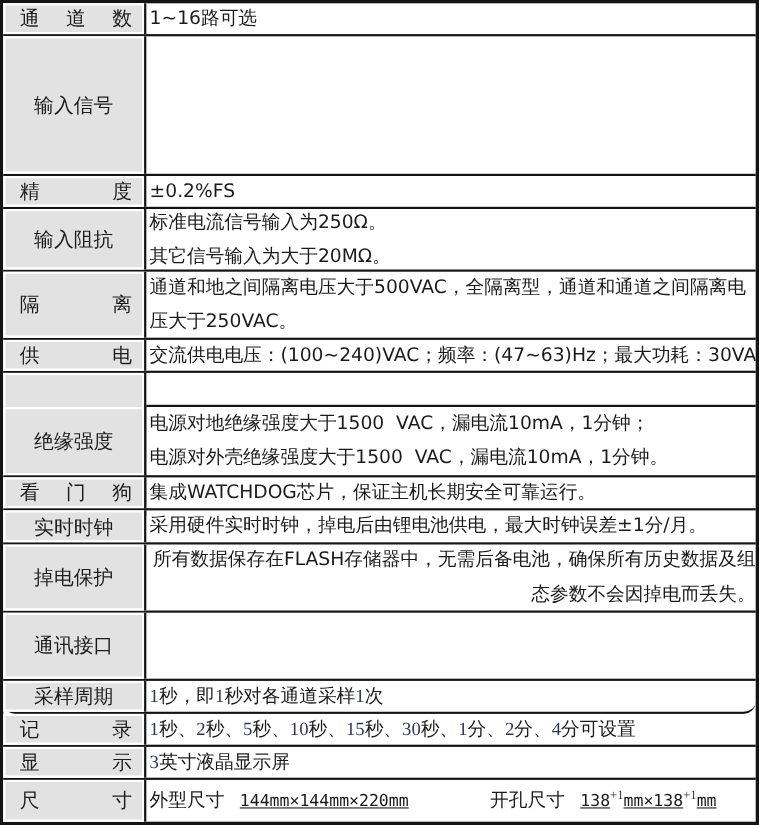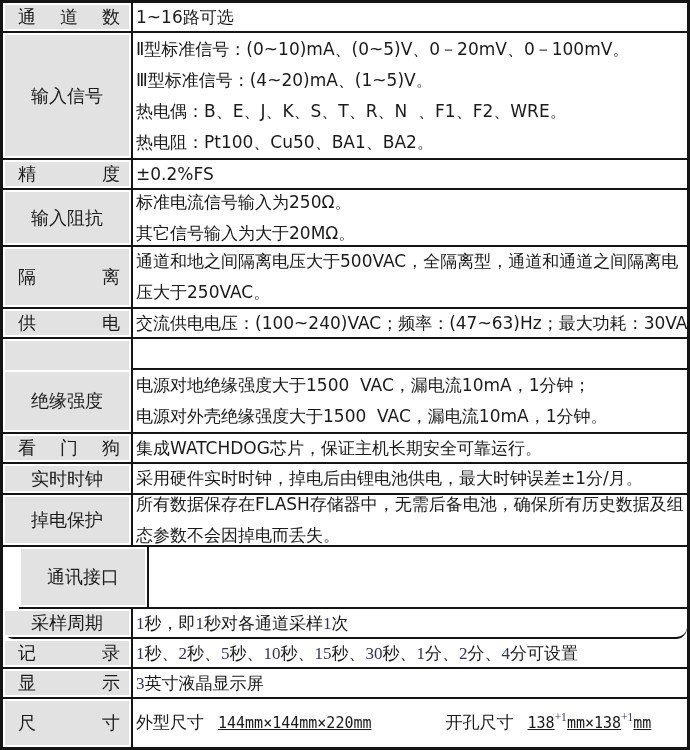--- a/index.html
+++ b/index.html
@@ -70,26 +70,20 @@
         <span>通</span>
         <span>道</span>
         <span>数</span>
       </div>
       <div class="value-cell">
         <div class="value-line"><span>1~16路可选</span></div>
       </div>
     </div>
     <div class="row" style="height: 127px;">
       <div class="label-cell">输入信号</div>
-      <div class="value-cell">
-        <div class="value-line"><span>Ⅱ型标准信号：(0~10)mA、(0~5)V、0－20mV、0－100mV。</span></div>
-        <div class="value-line"><span>Ⅲ型标准信号：(4~20)mA、(1~5)V。</span></div>
-        <div class="value-line"><span>热电偶：B、E、J、K、S、T、R、N&nbsp;&nbsp;、F1、F2、WRE。</span></div>
-        <div class="value-line"><span>热电阻：Pt100、Cu50、BA1、BA2。</span></div>
-      </div>
     </div>
     <div class="row" style="height: 30px;">
       <div class="label-cell spread">
         <span>精</span>
         <span>度</span>
       </div>
       <div class="value-cell">
         <div class="value-line"><span>±0.2%FS</span></div>
       </div>
     </div>
@@ -141,28 +135,28 @@
       <div class="value-cell">
         <div class="value-line"><span>集成WATCHDOG芯片，保证主机长期安全可靠运行。</span></div>
       </div>
     </div>
     <div class="row" style="height: 31px;">
       <div class="label-cell">实时时钟</div>
       <div class="value-cell">
         <div class="value-line"><span>采用硬件实时时钟，掉电后由锂电池供电，最大时钟误差±1分/月。</span></div>
       </div>
     </div>
-    <div class="row" style="height: 52px;">
+    <div class="row" style="height: 62px; text-align: right;">
       <div class="label-cell">掉电保护</div>
       <div class="value-cell">
         <div class="value-line"><span>所有数据保存在FLASH存储器中，无需后备电池，确保所有历史数据及组</span></div>
         <div class="value-line"><span>态参数不会因掉电而丢失。</span></div>
       </div>
     </div>
-    <div class="row" style="height: 62px; margin-left: 16px;">
+    <div class="row" style="height: 62px;">
       <div class="label-cell">通讯接口</div>
     </div>
     <div class="row" style="height: 30px; border-radius: 11px;">
       <div class="label-cell">采样周期</div>
       <div class="value-cell">
         <div class="value-line"><span class="serif">1</span><span>秒，即</span><span class="serif">1</span><span>秒对各通道采样</span><span class="serif">1</span><span>次</span></div>
       </div>
     </div>
     <div class="row" style="height: 30px;">
       <div class="label-cell spread">

